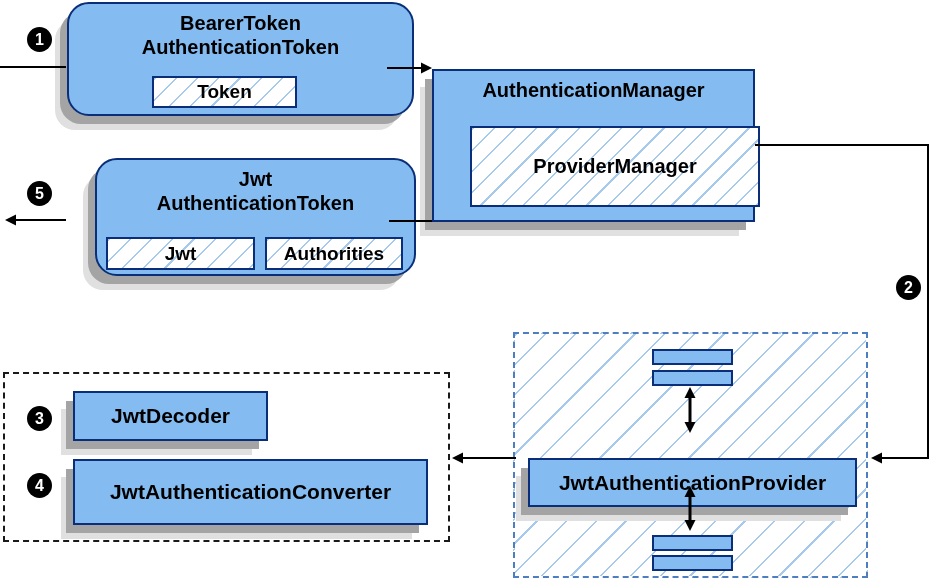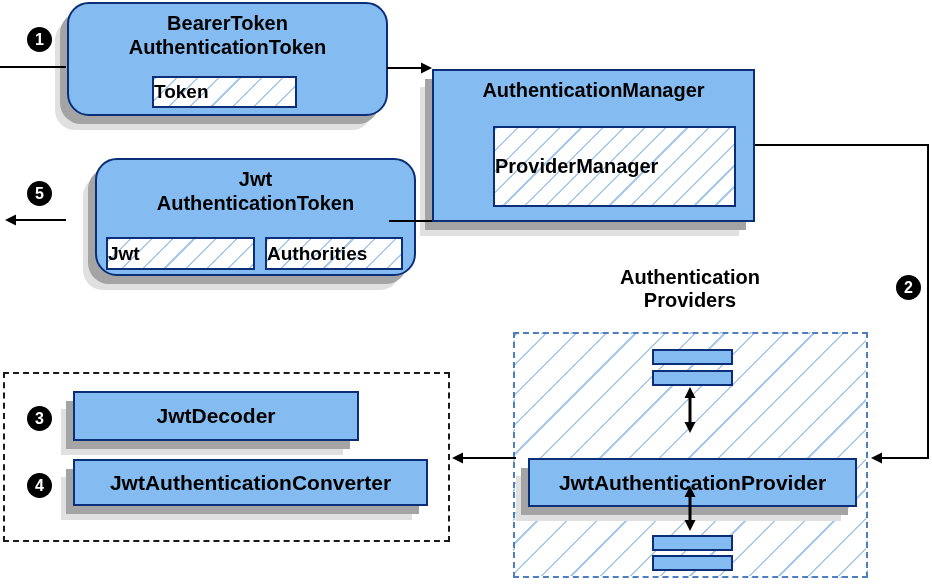--- a/index.html
+++ b/index.html
@@ -33,21 +33,21 @@
   .title { text-align: center; font-size: 20px; line-height: 24px; padding-top: 7px; }
   .center-label {
     display: flex; align-items: center; justify-content: center;
     font-size: 21px;
   }
   .field {
     position: absolute;
     background-color: #ffffff;
     border: 2px solid var(--node-border);
     box-sizing: border-box;
-    display: flex; align-items: center; 
+    display: flex; align-items: center; justify-content: center;
     font-size: 19px;
     background-image: repeating-linear-gradient(135deg,
       var(--hatch-line) 0px, var(--hatch-line) 1.6px,
       transparent 1.6px, transparent 15px);
   }
   .group-blue {
     position: absolute;
     background-color: #ffffff;
     border: 2px dashed var(--providers-border);
     box-sizing: border-box;
@@ -94,38 +94,34 @@
 </style>
 </head>
 <body>
 
 <div class="canvas">
 
   <div class="group-black" style="left:3px; top:372px; width:447px; height:170px;"></div>
 
   <div class="group-blue" style="left:513px; top:332px; width:355px; height:246px;"></div>
 
-  <div class="group-title" style="left:565px; top:266px; width:250px;">
-    <div>Authentication</div>
-    <div>Providers</div>
-  </div>
-
-  <div class="node rounded" style="left:67px; top:2px; width:321px; height:114px;">
+
+  <div class="node rounded" style="left:67px; top:2px; width:347px; height:114px;">
     <div class="title">
       <div>BearerToken</div>
       <div>AuthenticationToken</div>
     </div>
     <div class="field" style="left:83px; top:72px; width:145px; height:32px;">
       <span>Token</span>
     </div>
   </div>
 
   <div class="node" style="left:432px; top:69px; width:323px; height:153px;">
     <div class="title" style="">AuthenticationManager</div>
-    <div class="field" style="left:36px; top:55px; width:243px; height:81px; font-size:20px;margin-left:23px;">
+    <div class="field" style="left:36px; top:55px; width:290px; height:81px; font-size:20px;">
       <span>ProviderManager</span>
     </div>
   </div>
 
   <div class="node rounded" style="left:67px; top:158px; width:321px; height:118px;margin-left:28px;">
     <div class="title">
       <div>Jwt</div>
       <div>AuthenticationToken</div>
     </div>
     <div class="field" style="left:9px; top:77px; width:149px; height:33px;">
@@ -138,25 +134,25 @@
 
   <div class="small-rect" style="left:652px; top:349px;"></div>
   <div class="small-rect" style="left:652px; top:370px;"></div>
   <div class="small-rect" style="left:652px; top:535px;"></div>
   <div class="small-rect" style="left:652px; top:555px;"></div>
 
   <div class="node center-label" style="left:528px; top:434px; width:329px; height:49px;margin-top:24px;">
     <span>JwtAuthenticationProvider</span>
   </div>
 
-  <div class="node center-label" style="left:73px; top:391px; width:286px; height:50px;">
+  <div class="node center-label" style="left:73px; top:391px; width:195px; height:50px;">
     <span>JwtDecoder</span>
   </div>
 
-  <div class="node center-label" style="left:73px; top:459px; width:355px; height:47px;">
+  <div class="node center-label" style="left:73px; top:459px; width:355px; height:66px;">
     <span>JwtAuthenticationConverter</span>
   </div>
 
   <div class="step" style="left:27px; top:27px;">
     <span>1</span>
   </div>
   <div class="step" style="left:896px; top:275px;">
     <span>2</span>
   </div>
   <div class="step" style="left:27px; top:406px;">

